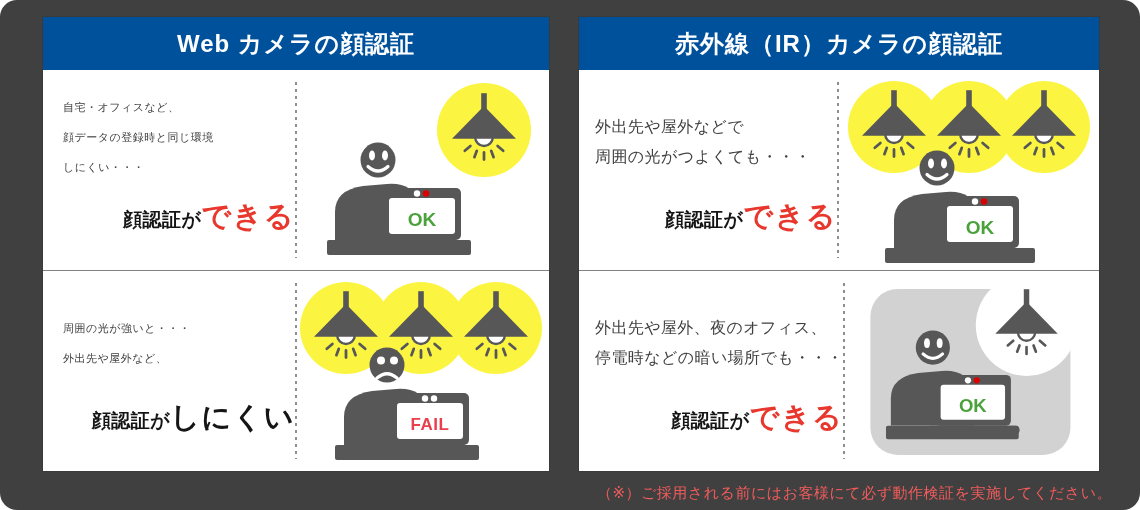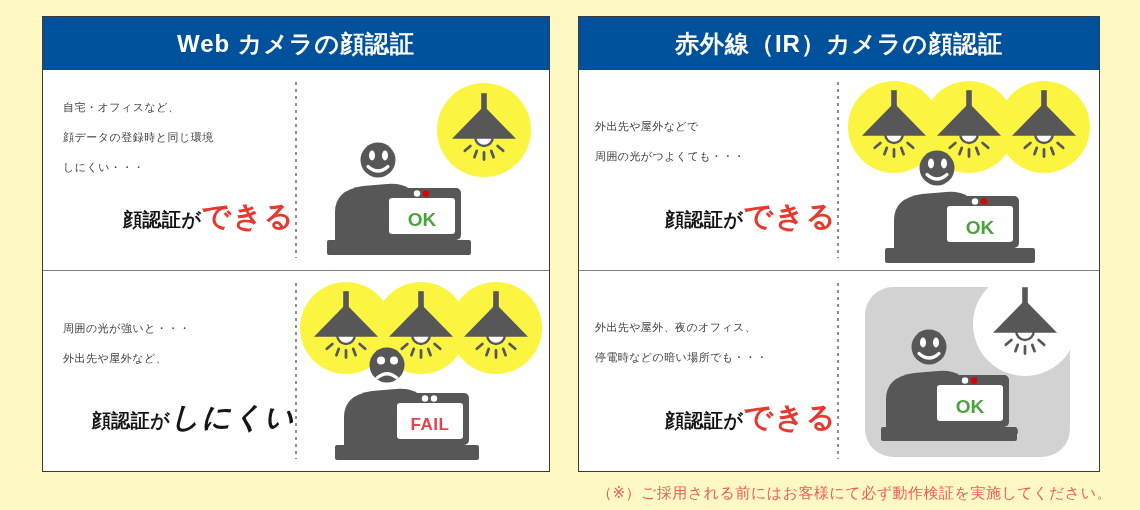--- a/index.html
+++ b/index.html
@@ -1,44 +1,44 @@
 <!DOCTYPE html>
 <html style="--header-blue: #00519C; --accent-red: #E8382D; --icon-gray: #575757; --lamp-yellow: #FBF542; --ok-green: #4BA13C; --fail-red: #E8414D; --note-red: #F15B5B;"><head>
 <meta charset="utf-8">
 <style>
   html,body{margin:0;padding:0;background:#fff;}
   body{width:1140px;height:510px;position:relative;overflow:hidden;
        font-family:"Liberation Sans","DejaVu Sans",sans-serif;}
-  .canvas{position:absolute;inset:0;background:#fef9c3;}
+  .canvas{position:absolute;inset:0;background:#404040;border-radius:17px;}
 
   .panel{position:absolute;top:16px;height:456px;border:1px solid #3a3a3a;
          background:#fff;box-sizing:border-box;display:flex;flex-direction:column;}
   .panel-web{left:42px;width:508px;}
   .panel-ir{left:578px;width:522px;}
 
   .panel-header{flex:0 0 53px;background:var(--header-blue,#00519c);color:#fff;
                 display:flex;align-items:center;justify-content:center;
                 font-weight:bold;font-size:24px;letter-spacing:1px;}
 
   .hdivider{flex:0 0 1px;background:#828282;}
 
   .row{flex:1 1 0;display:flex;position:relative;min-height:0;}
   .textcol{position:relative;flex:0 0 252px;}
   .panel-ir .textcol{flex:0 0 258px;}
 
   .desc{padding:22px 0 0 20px;font-size:11px;line-height:30px;color:#404040;
         letter-spacing:.5px;white-space:nowrap;}
-  .panel-ir .desc{padding-left:16px;font-size:11px;letter-spacing:.4px;font-family:Liberation Mono, monospace;}
+  .panel-ir .desc{padding-left:16px;font-size:16px;letter-spacing:.4px;}
   .row-pad .desc{padding-top:42px;}
 
   .result{position:absolute;left:0;right:0;bottom:33px;text-align:right;white-space:nowrap;}
   .result-prefix{font-weight:bold;font-size:19px;color:#151515;letter-spacing:.5px;}
   .verdict{font-weight:bold;font-size:29px;letter-spacing:1.5px;}
   .verdict-red{color:var(--accent-red,#e8382d);}
-  .verdict-dark{color:#151515;font-style:italic;}
+  .verdict-dark{color:#151515;}
 
   .dashcol{flex:0 0 2px;margin:12px 0;
      background-image:repeating-linear-gradient(to bottom,#8f8f8f 0 3px,transparent 3px 7px);}
 
   .artcol{flex:1 1 auto;position:relative;}
   .artcol svg{position:absolute;inset:0;width:100%;height:100%;}
 
   .ic{fill:var(--icon-gray,#575757);}
   .lamp-use,.person-use{color:var(--icon-gray,#575757);}
   .yl{fill:var(--lamp-yellow,#fbf542);}

